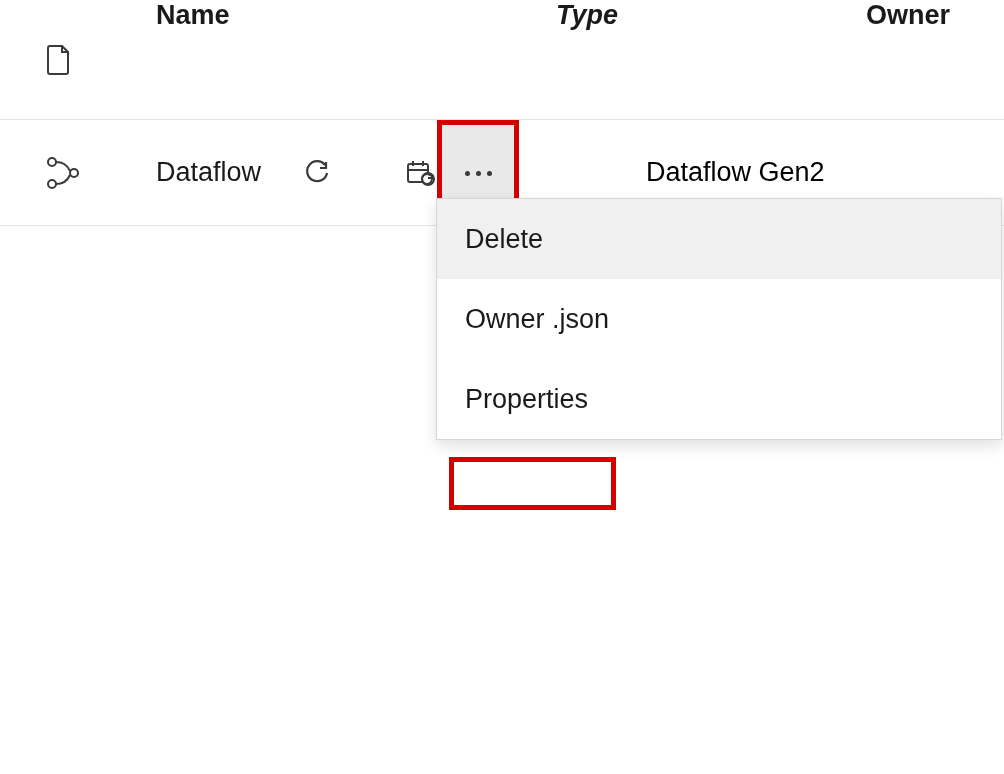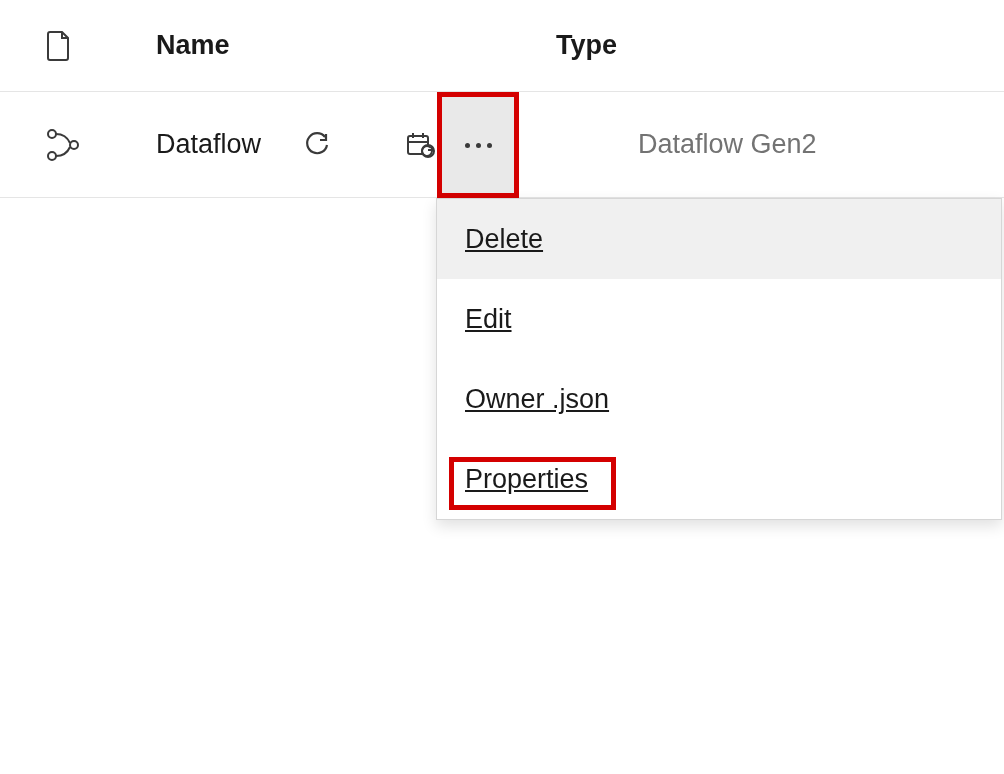--- a/index.html
+++ b/index.html
@@ -9,49 +9,48 @@
       background: #fff;
       width: 1004px;
       height: 774px;
       overflow: hidden;
       position: relative;
     }
 
     
     .header-row {
       display: flex;
-      align-items: center;
-      height: 92px;
+      height: 120px;
       border-bottom: 1px solid #e5e5e5;
       padding-left: 46px;
     }
     .col-icon { width: 110px; display: flex; align-items: center; }
     .col-name { width: 400px; }
-    .col-type { width: 310px; }
+    .col-type { width: 310px; font-style: italic; }
     .col-owner { flex: 1; }
     .header-label {
       font-size: 27px;
       font-weight: 600;
       color: #1a1a1a;
     }
 
     
     .data-row {
       display: flex;
       align-items: center;
       height: 106px;
       border-bottom: 1px solid #e5e5e5;
       padding-left: 46px;
       position: relative;
     }
     .row-icon-cell { width: 110px; display: flex; align-items: center; }
     .row-name-cell { width: 400px; display: flex; align-items: center; gap: 36px; }
     .row-type-cell { width: 310px; display: flex; align-items: center; }
     .item-name { font-size: 27px; font-weight: 400; color: #1a1a1a; }
-    .item-type { font-size: 27px; font-weight: 400; color: #737373; }
+    .item-type { font-size: 27px; font-weight: 400; color: #000000; margin-left: 8px; }
 
     .action-btn {
       width: 40px;
       height: 40px;
       display: inline-flex;
       align-items: center;
       justify-content: center;
       cursor: pointer;
       border: none;
       background: transparent;
@@ -95,21 +94,20 @@
     .menu-item {
       height: 80px;
       padding-left: 28px;
       display: flex;
       align-items: center;
       font-size: 27px;
       font-weight: 400;
       color: #1a1a1a;
       cursor: pointer;
       position: relative;
-      text-decoration: underline;
     }
     .menu-item.hover { background: #f0f0f0; }
     .highlight-box {
       position: absolute;
       border: 5px solid #d40000;
       pointer-events: none;
     }
     .properties-highlight {
       left: 449px;
       top: 457px;
@@ -126,20 +124,21 @@
   <div class="col-icon">
     <span>
       <svg width="26" height="32" viewBox="0 0 26 32" fill="none" stroke="#3a3a3a" stroke-width="2">
         <path d="M4 2 H16 L22 8 V28 A2 2 0 0 1 20 30 H4 A2 2 0 0 1 2 28 V4 A2 2 0 0 1 4 2 Z"></path>
         <path d="M16 2 V8 H22"></path>
       </svg>
     </span>
   </div>
   <div class="col-name header-label">Name</div>
   <div class="col-type header-label">Type</div>
+  <div class="col-owner header-label">Owner</div>
 </div>
 
 <div class="data-row">
   <div class="row-icon-cell">
     <span>
       <svg width="36" height="34" viewBox="0 0 36 34" fill="none" stroke="#3a3a3a" stroke-width="2">
         <circle cx="6" cy="6" r="4"></circle>
         <circle cx="6" cy="28" r="4"></circle>
         <circle cx="28" cy="17" r="4"></circle>
         <path d="M10 6 Q20 6 24 15"></path>
@@ -184,23 +183,20 @@
   <div class="row-type-cell" style="margin-left:82px;">
     <span class="item-type">Dataflow Gen2</span>
   </div>
 </div>
 
 <div class="menu">
   <div class="menu-item hover">
     <span>Delete</span>
   </div>
   <div class="menu-item">
-    <span>Edit</span>
-  </div>
-  <div class="menu-item">
     <span>Owner .json</span>
   </div>
   <div class="menu-item">
     <span>Properties</span>
   </div>
 </div>
 
 <div class="highlight-box properties-highlight"></div>
 
 </body></html>

